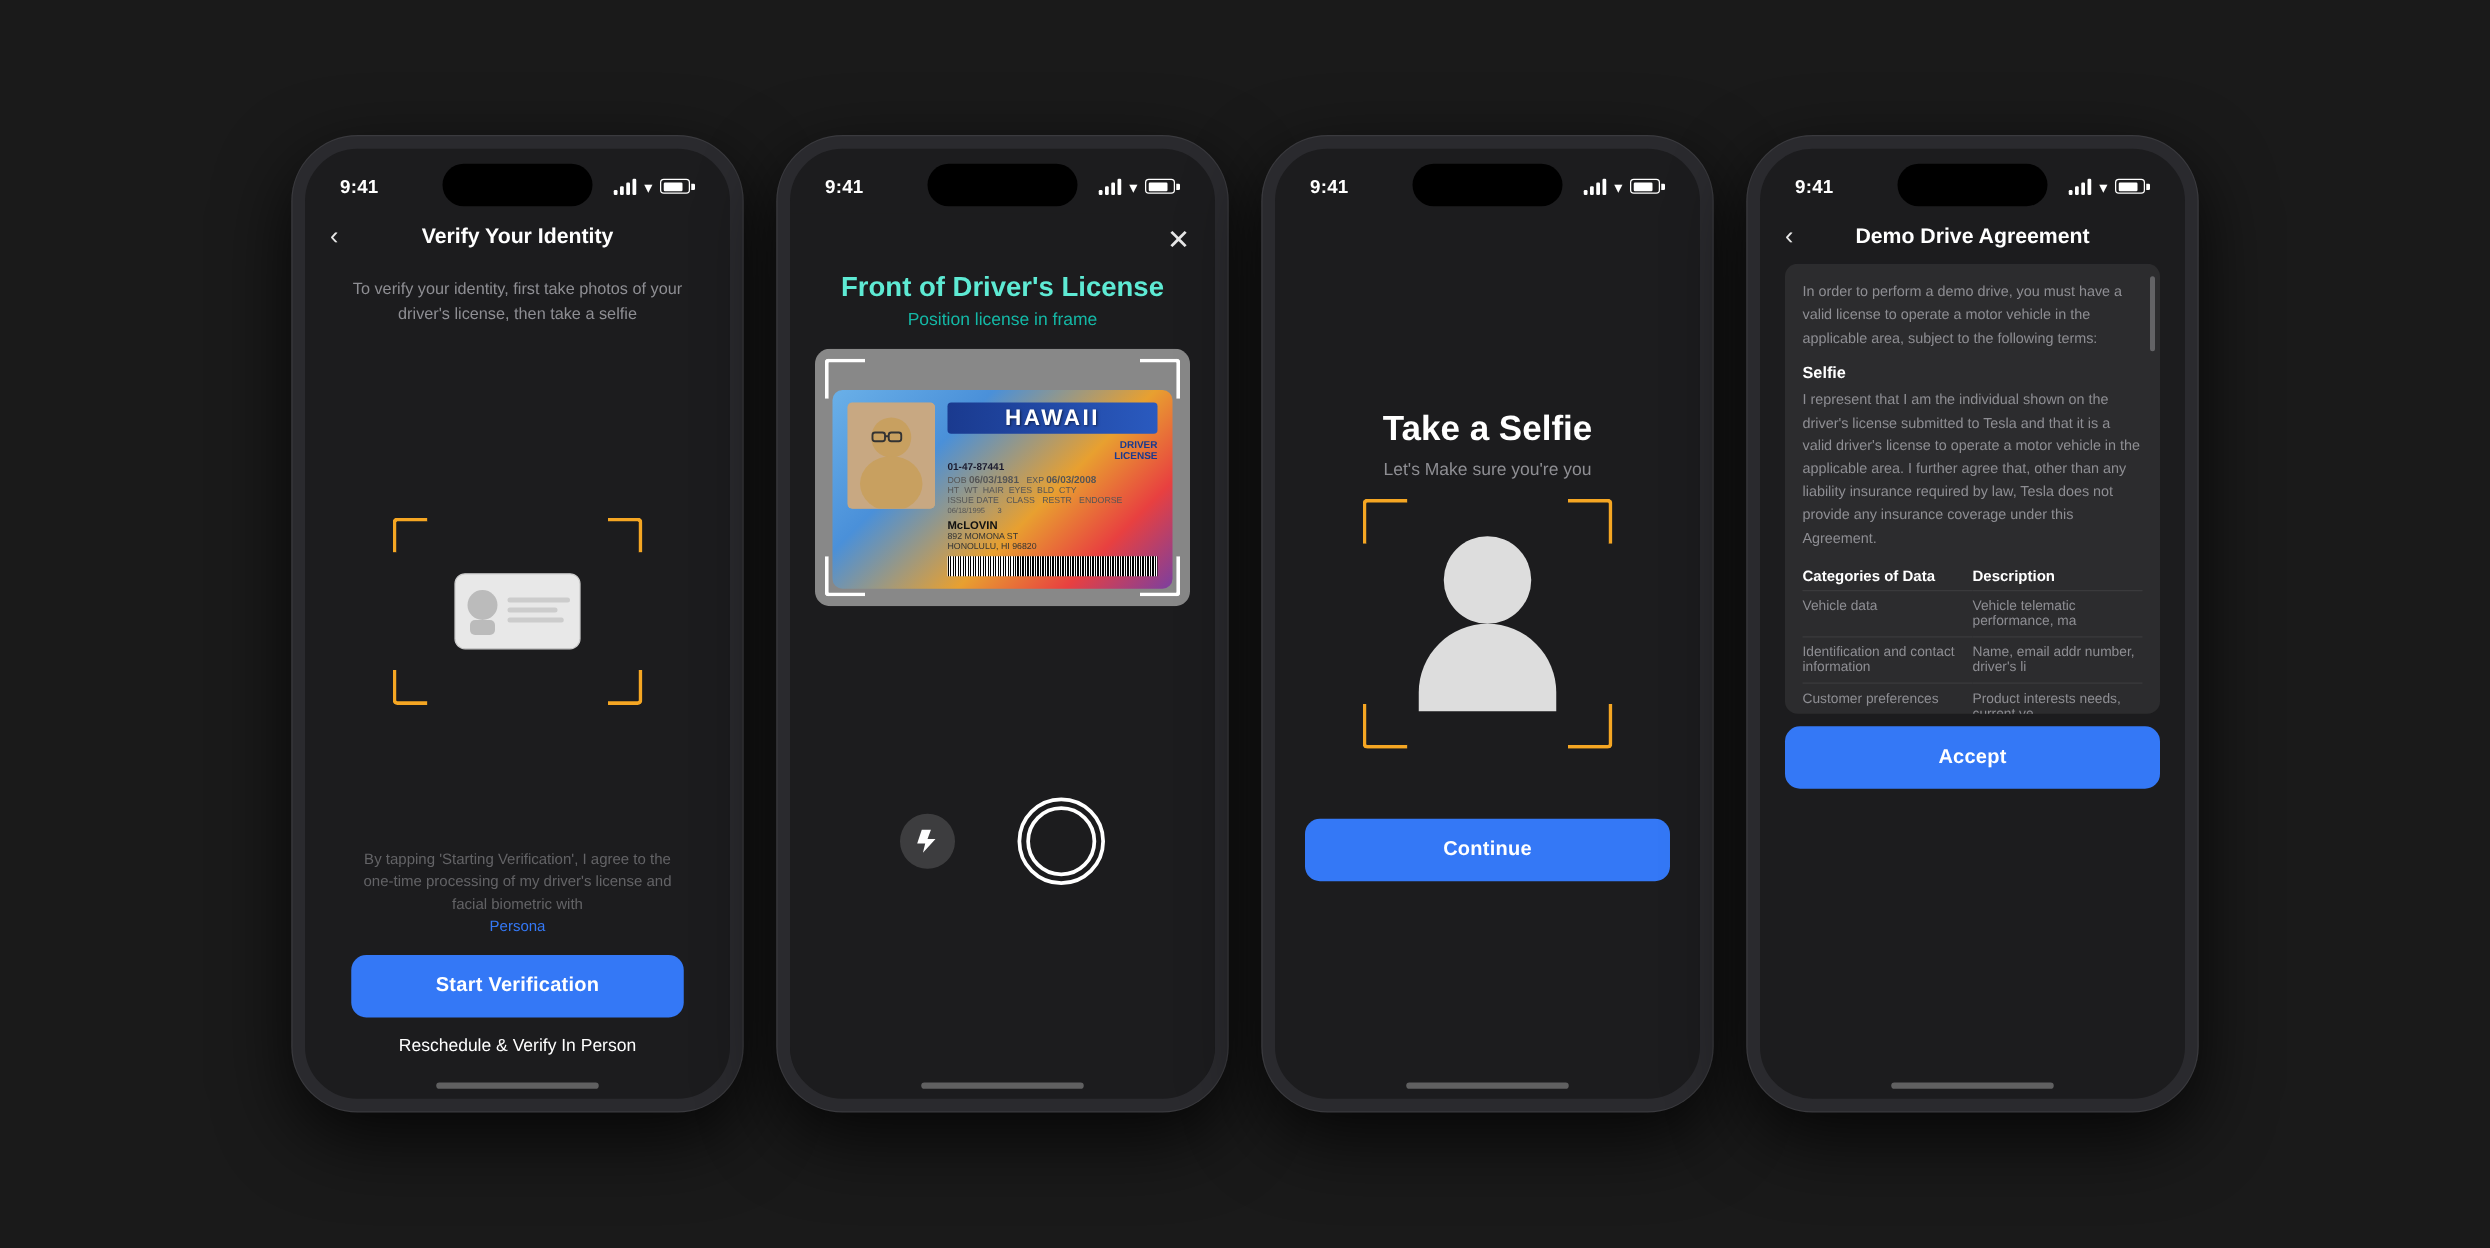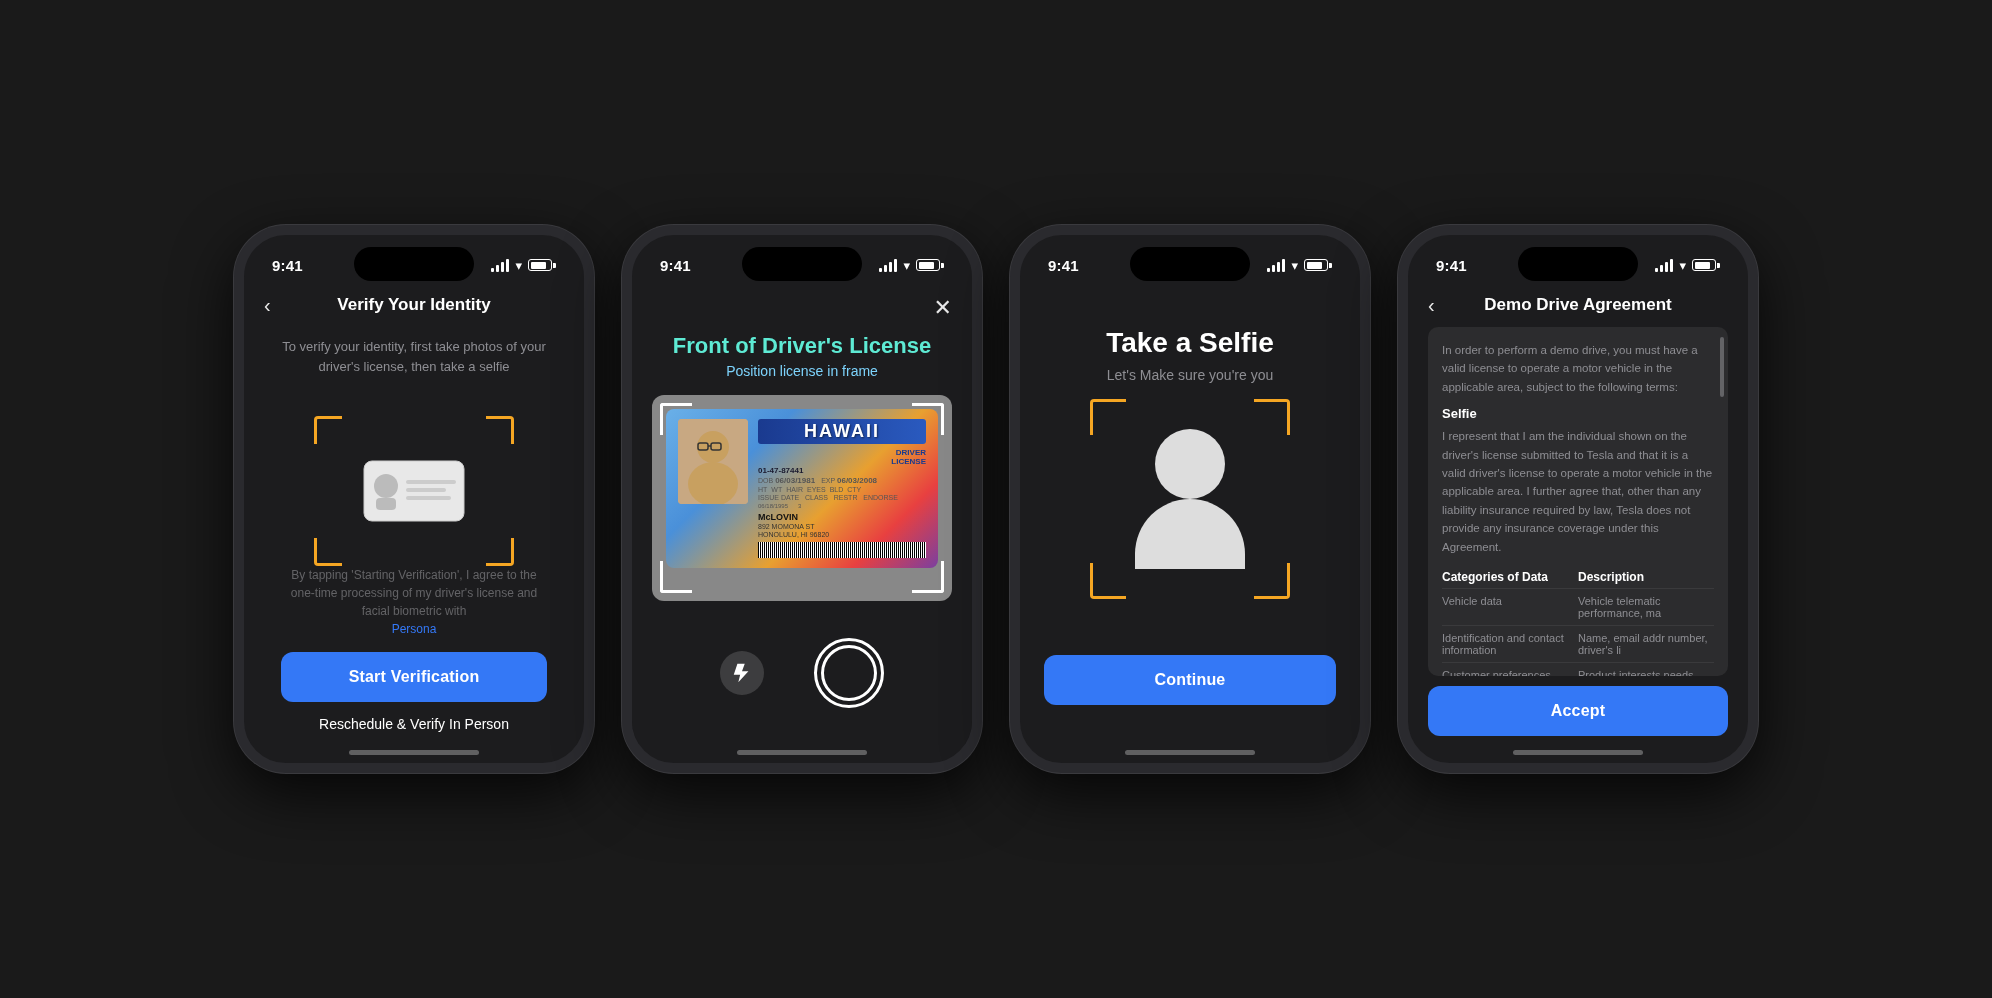--- a/index.html
+++ b/index.html
@@ -9,21 +9,21 @@
       justify-content: center;
       align-items: center;
       min-height: 100vh;
       font-family: -apple-system, BlinkMacSystemFont, 'SF Pro Display', 'Helvetica Neue', sans-serif;
       gap: 28px;
       padding: 30px 20px;
     }
 
     .phone {
       width: 360px;
-      height: 548px;
+      height: 780px;
       background: #1c1c1e;
       border-radius: 52px;
       border: 10px solid #2a2a2e;
       position: relative;
       overflow: hidden;
       box-shadow: 0 0 0 1px #3a3a3e, 0 20px 60px rgba(0,0,0,0.8);
       display: flex;
       flex-direction: column;
     }
 
@@ -252,21 +252,21 @@
     }
 
     .screen2 .scan-title {
       color: #5eead4;
       font-size: 22px;
       font-weight: 600;
       text-align: center;
       margin-bottom: 4px;
     }
     .screen2 .scan-subtitle {
-      color: #7dd3fc;
+      color: #14b8a6;
       font-size: 14px;
       text-align: center;
       margin-bottom: 16px;
     }
 
     .license-frame {
       margin: 0 20px;
       border-radius: 12px;
       overflow: hidden;
       position: relative;
@@ -646,21 +646,21 @@
 
     <p class="scan-title">Front of Driver's License</p>
     <p class="scan-subtitle">Position license in frame</p>
 
     <div class="license-frame">
       <div class="license-corner license-corner-tl"></div>
       <div class="license-corner license-corner-tr"></div>
       <div class="license-corner license-corner-bl"></div>
       <div class="license-corner license-corner-br"></div>
 
-      <div style="padding: 14px; background: #888; height: 100%; display: flex; align-items: flex-start; justify-content: center;">
+      <div style="padding: 14px; background: #888; height: 100%; display: flex; align-items: flex-end; justify-content: center;">
         <div class="license-card" style="width: 100%; margin: 0;">
 
           <div class="license-photo">
             <svg viewBox="0 0 70 85" width="70" height="85">
               <rect width="70" height="85" fill="#c8a882"></rect>
               <circle cx="35" cy="28" r="16" fill="#c8a060"></circle>
 
               <rect x="20" y="24" width="10" height="7" rx="2" fill="none" stroke="#333" stroke-width="1.5"></rect>
               <rect x="33" y="24" width="10" height="7" rx="2" fill="none" stroke="#333" stroke-width="1.5"></rect>
               <line x1="30" y1="27" x2="33" y2="27" stroke="#333" stroke-width="1.5"></line>

